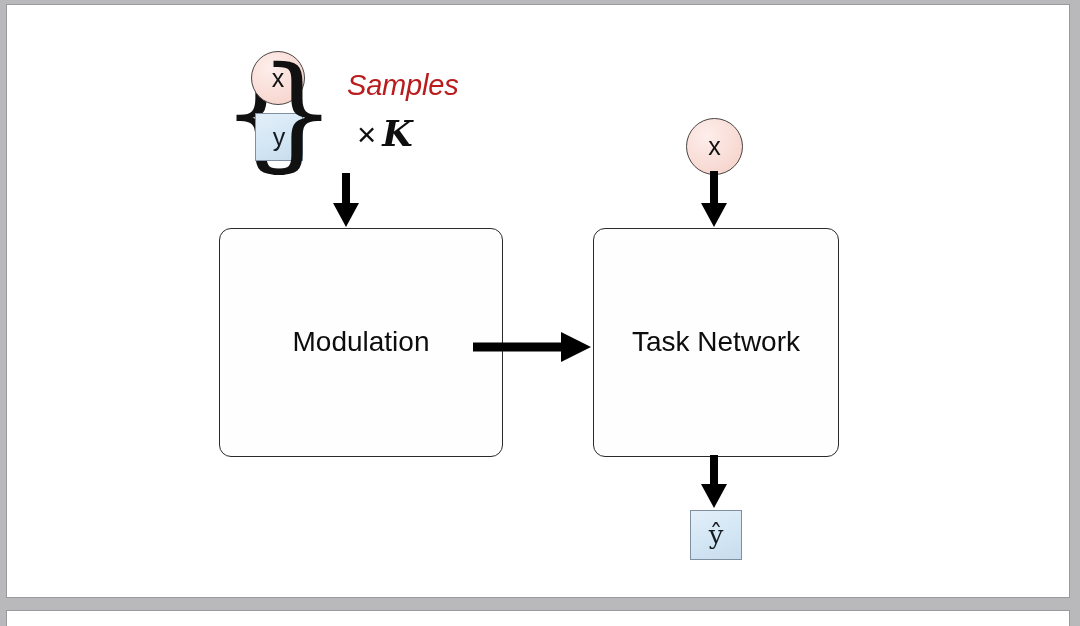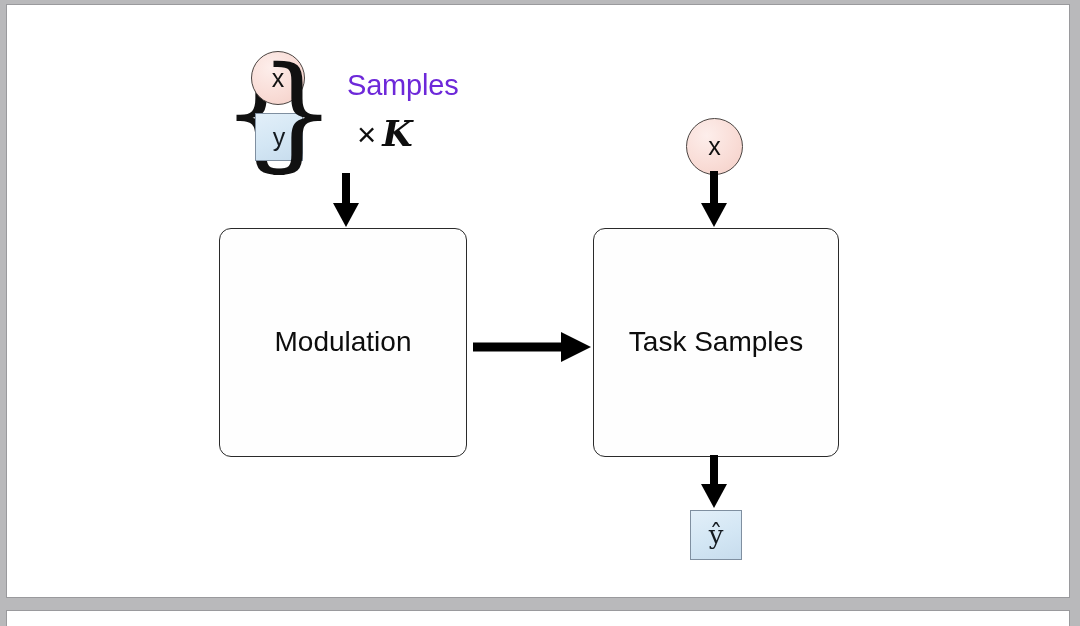--- a/index.html
+++ b/index.html
@@ -107,23 +107,24 @@
     left: 36px; top: 64px;
     width: 48px; height: 48px;
     font-size: 25px;
   }
 
   
   .label-samples {
     left: 340px;
     top: 64px;
     font-size: 29px;
-    color: #6d28d9;
+    color: #b91c1c;
     letter-spacing: -0.2px;
     white-space: nowrap;
+    font-style: italic;
   }
   .label-timesk {
     left: 350px;
     top: 108px;
     font-size: 33px;
     color: #0e0e0e;
     white-space: nowrap;
   }
   .label-timesk .k {
     font-family: "DejaVu Serif", serif;
@@ -142,21 +143,21 @@
     align-items: center;
     justify-content: center;
     text-align: center;
     font-size: 28px;
     line-height: 1.22;
     color: #0d0d0d;
     box-sizing: border-box;
   }
   .net-modulation {
     left: 212px;  top: 223px;
-    width: 248px; height: 229px;
+    width: 284px; height: 229px;
   }
   .net-task {
     left: 586px;  top: 223px;
     width: 246px; height: 229px;
   }
 
   
   .task-x {
     left: 679px; top: 113px;
     width: 57px; height: 57px;
@@ -225,21 +226,21 @@
       <div class="node-circle task-x">
         <span>x</span>
       </div>
 
       <svg class="arrow arrow-down-taskx" width="38" height="60" viewBox="0 0 38 60">
         <path d="M19 0 L19 38" stroke="#000" stroke-width="8" fill="none"></path>
         <path d="M19 56 L6 32 L32 32 Z" fill="#000"></path>
       </svg>
 
       <div class="net-box net-task">
-        <span>Task Samples</span>
+        <span>Task Network</span>
       </div>
 
       <svg class="arrow arrow-down-out" width="38" height="56" viewBox="0 0 38 56">
         <path d="M19 0 L19 34" stroke="#000" stroke-width="8" fill="none"></path>
         <path d="M19 53 L6 29 L32 29 Z" fill="#000"></path>
       </svg>
 
       <div class="node-square out-yhat">
         <span>ŷ</span>
       </div>

